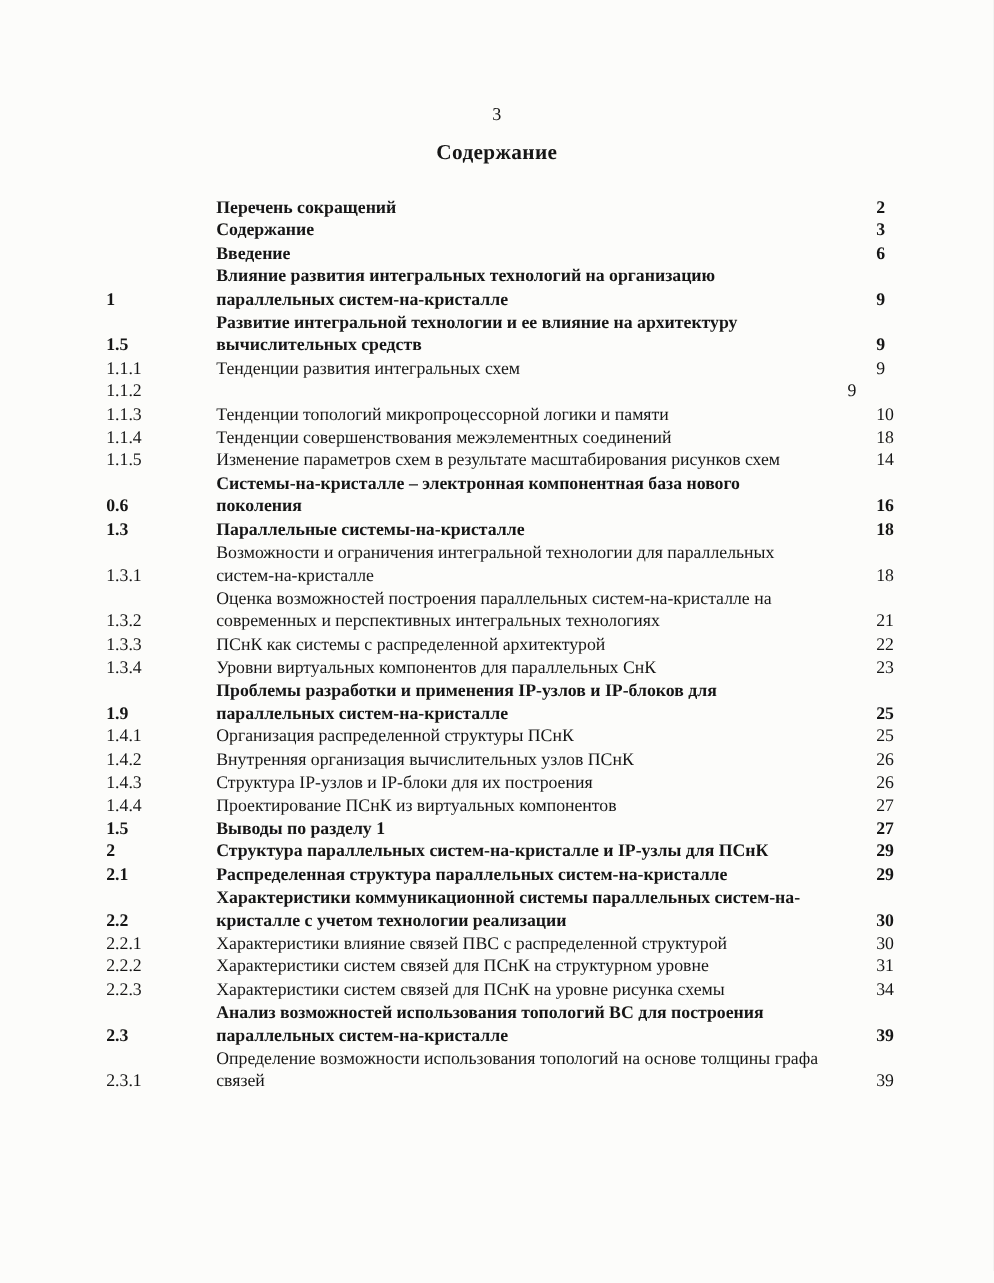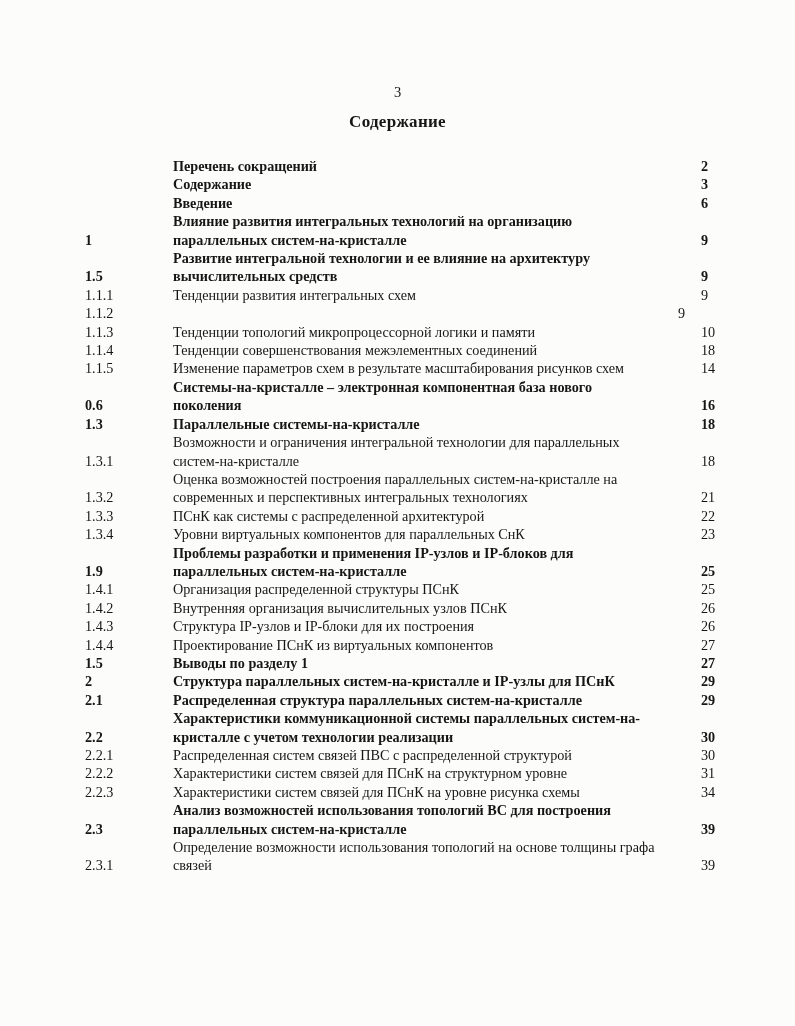--- a/index.html
+++ b/index.html
@@ -193,21 +193,21 @@
         <span class="toc-label">Распределенная структура параллельных систем-на-кристалле</span>
         <span class="toc-page">29</span>
       </div>
       <div class="toc-row bold">
         <span class="toc-num">2.2</span>
         <span class="toc-label">Характеристики коммуникационной системы параллельных систем-на-кристалле с учетом технологии реализации</span>
         <span class="toc-page">30</span>
       </div>
       <div class="toc-row">
         <span class="toc-num">2.2.1</span>
-        <span class="toc-label">Распределенная систем связей ПВС с распределенной структурой</span>
+        <span class="toc-label">Характеристики влияние связей ПВС с распределенной структурой</span>
         <span class="toc-page">30</span>
       </div>
       <div class="toc-row">
         <span class="toc-num">2.2.2</span>
         <span class="toc-label">Характеристики систем связей для ПСнК на структурном уровне</span>
         <span class="toc-page">31</span>
       </div>
       <div class="toc-row">
         <span class="toc-num">2.2.3</span>
         <span class="toc-label">Характеристики систем связей для ПСнК на уровне рисунка схемы</span>

